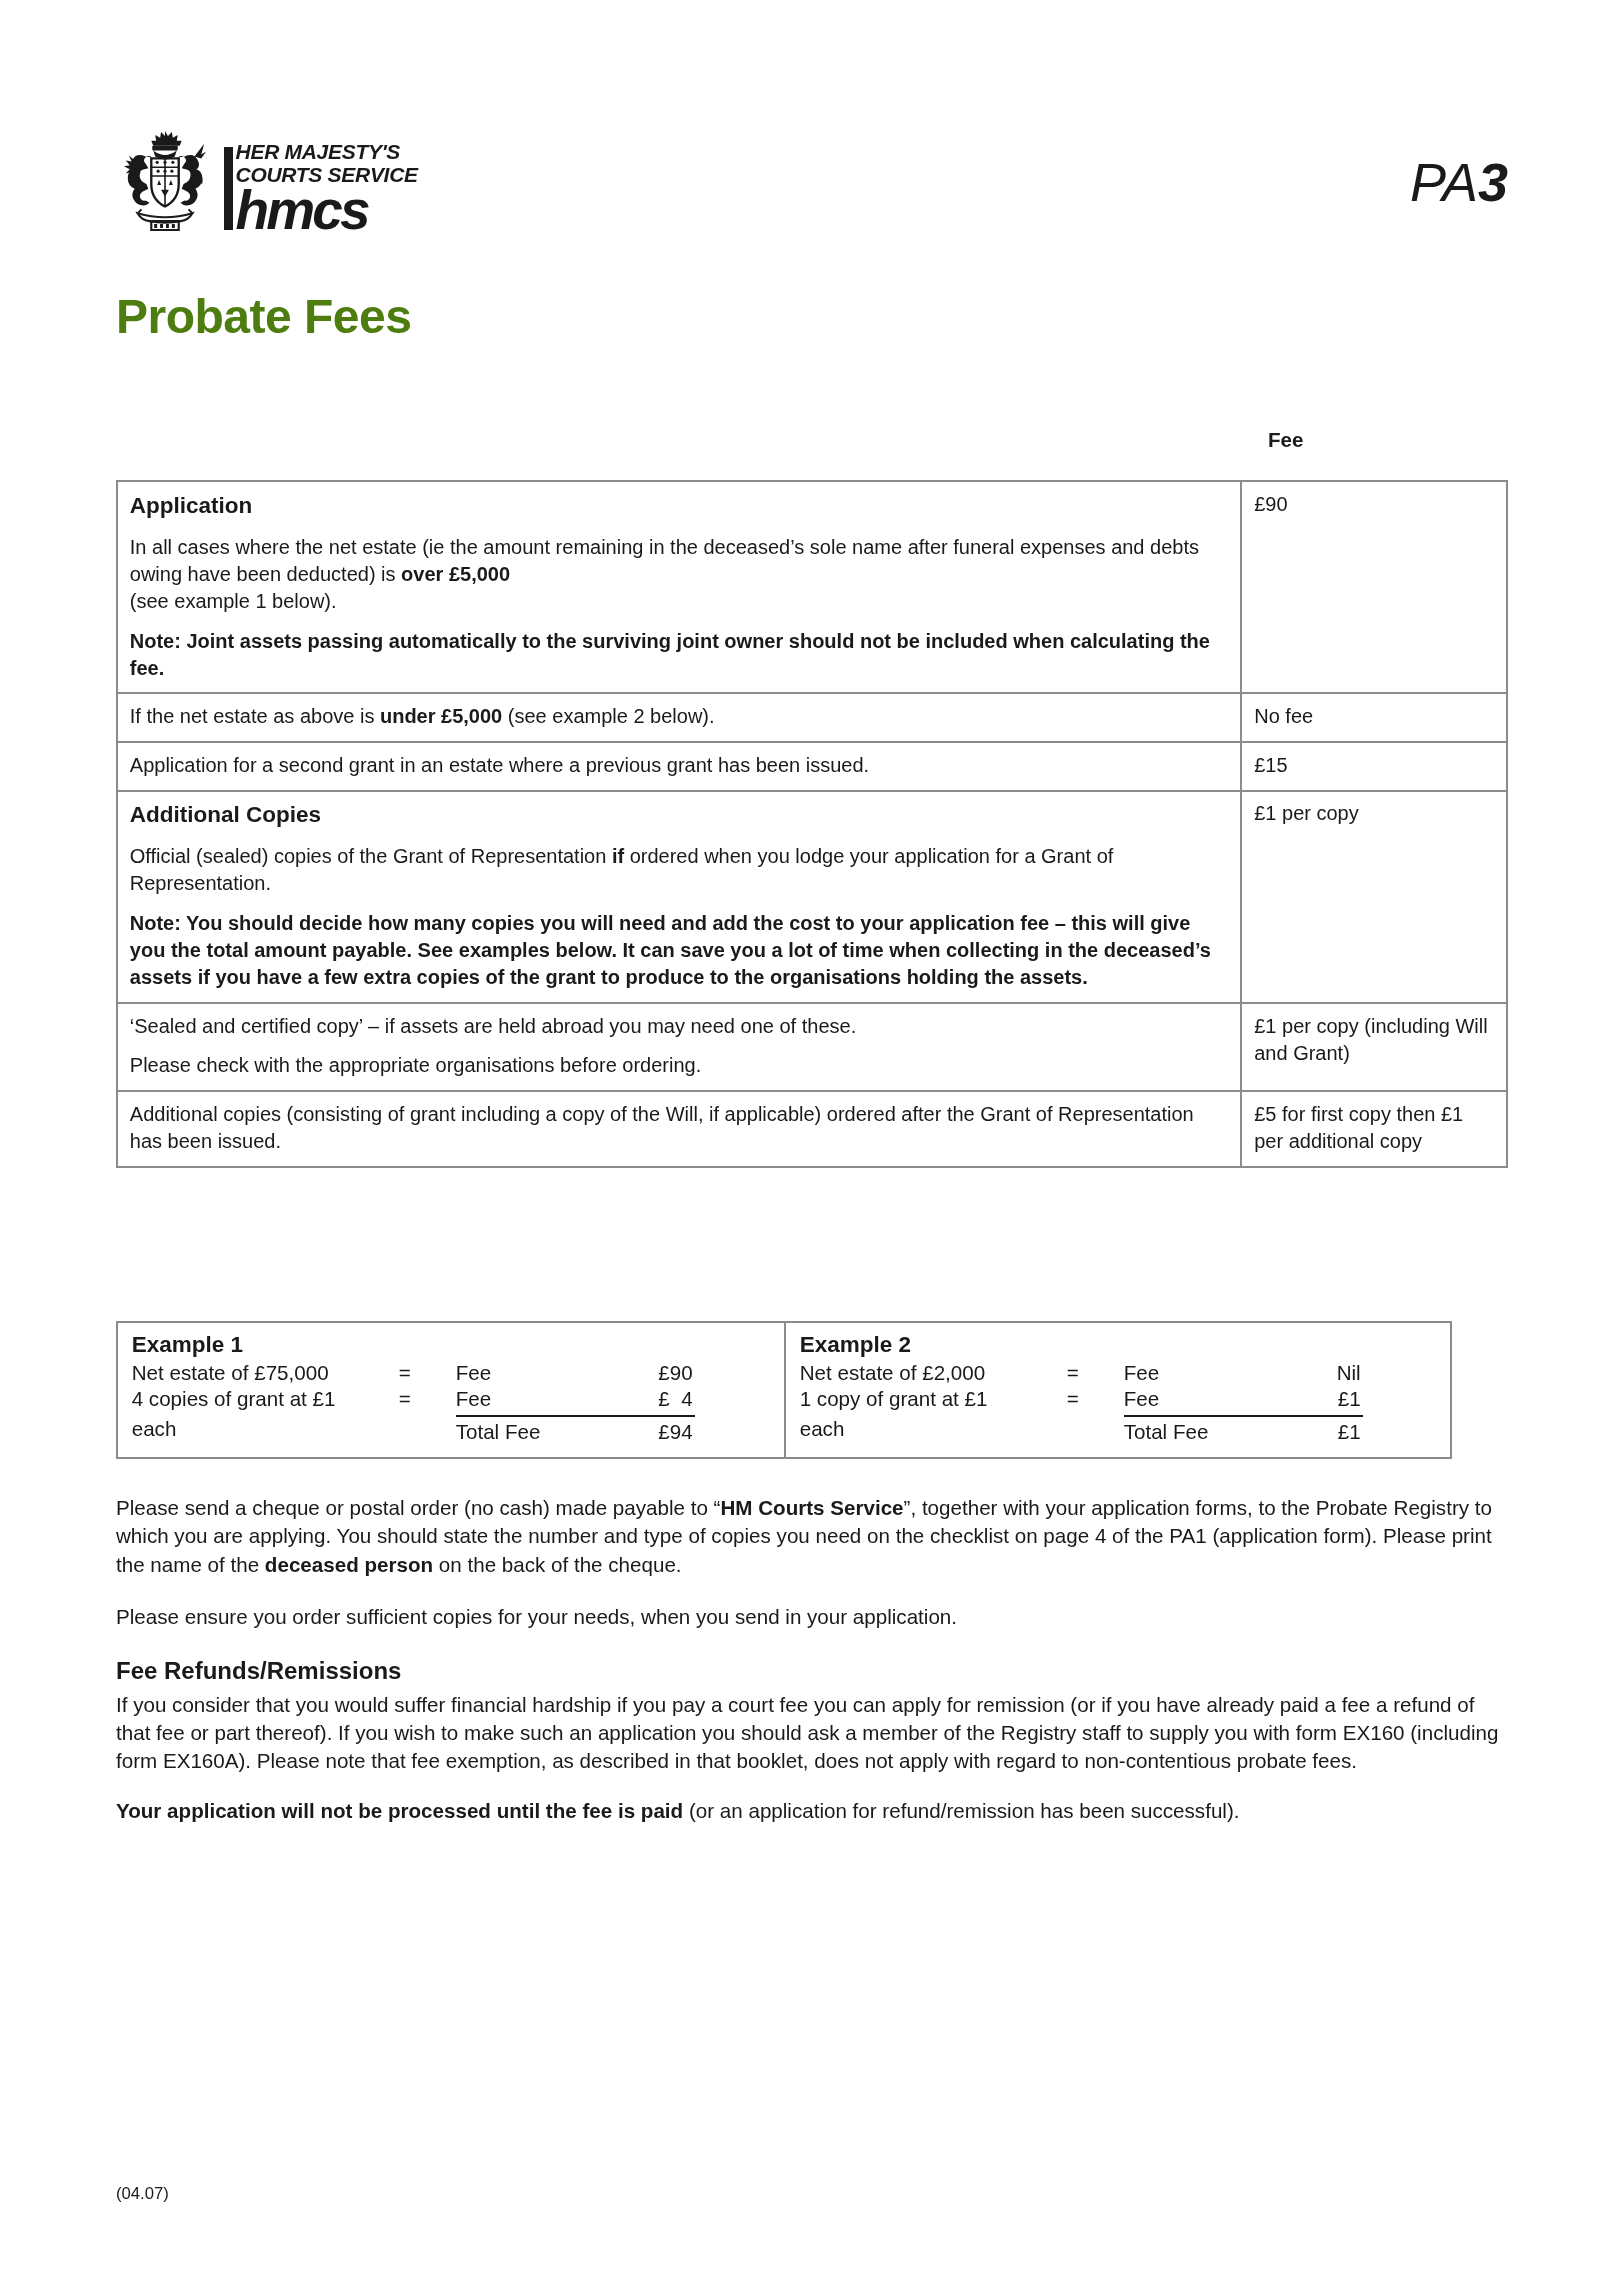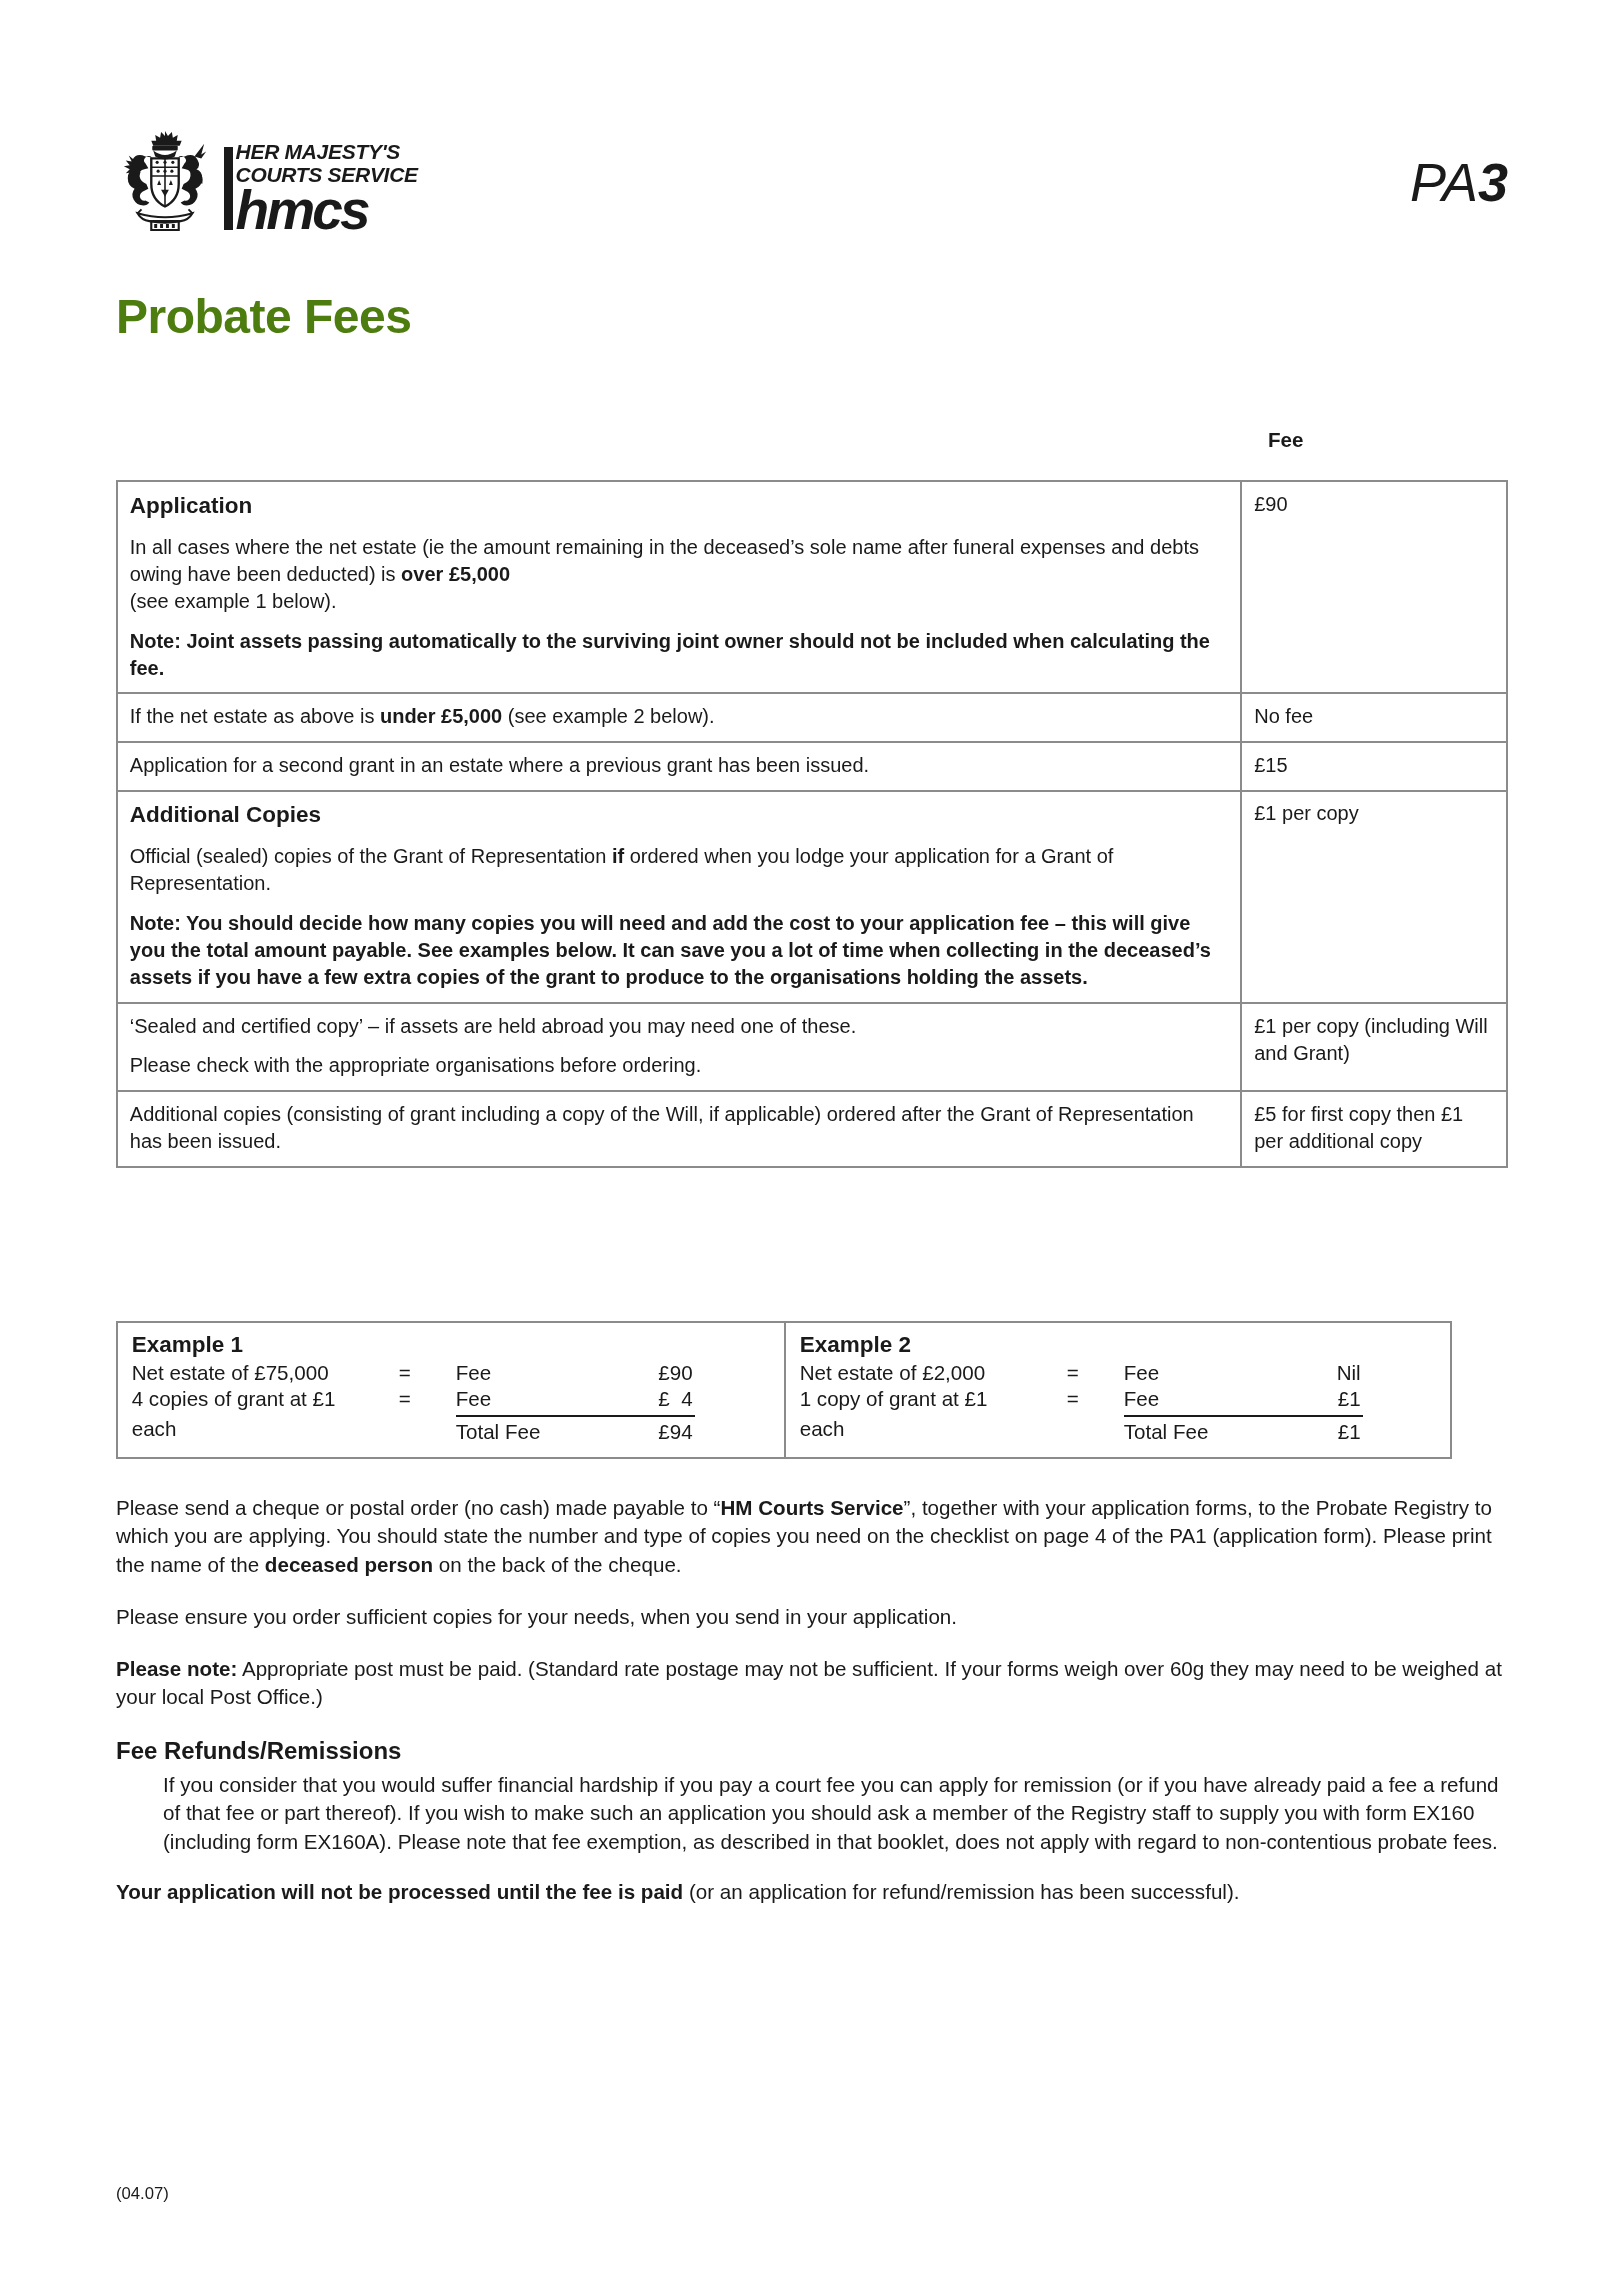--- a/index.html
+++ b/index.html
@@ -191,21 +191,21 @@
     left: 116px;
     top: 1494px;
     width: 1392px;
   }
   .body-copy p {
     margin: 0 0 23.5px 0;
     font-size: 20.6px;
     line-height: 1.38;
     color: #1a1a1a;
   }
-  .body-copy p.tight { margin-bottom: 21.6px; margin-left: 47px; }
+  .body-copy p.tight { margin-bottom: 21.6px; }
   .sec-title {
     font-size: 24px;
     font-weight: bold;
     margin: 25.5px 0 5.9px 0;
     color: #1a1a1a;
   }
   .footer {
     position: absolute;
     left: 116px;
     top: 2184px;
@@ -385,21 +385,20 @@
         </table>
     </div>
 
   </div>
 
   <div class="body-copy">
     <p><span>Please send a cheque or postal order (no cash) made payable to “</span><b>HM Courts Service</b><span>”, together with your application forms, to the Probate Registry to which you are applying. You should state the number and type of copies you need on the checklist on page 4 of the PA1 (application form). Please print the name of the </span><b>deceased person</b><span> on the back of the cheque.</span></p>
 
     <p>Please ensure you order sufficient copies for your needs, when you send in your application.</p>
 
-    <p><b>Please note:</b><span> Appropriate post must be paid. (Standard rate postage may not be sufficient. If your forms weigh over 60g they may need to be weighed at your local Post Office.)</span></p>
 
     <div class="sec-title">Fee Refunds/Remissions</div>
 
     <p class="tight">If you consider that you would suffer financial hardship if you pay a court fee you can apply for remission (or if you have already paid a fee a refund of that fee or part thereof). If you wish to make such an application you should ask a member of the Registry staff to supply you with form EX160 (including form EX160A). Please note that fee exemption, as described in that booklet, does not apply with regard to non-contentious probate fees.</p>
 
     <p><b>Your application will not be processed until the fee is paid</b><span> (or an application for refund/remission has been successful).</span></p>
   </div>
 
   <div class="footer">(04.07)</div>
 

